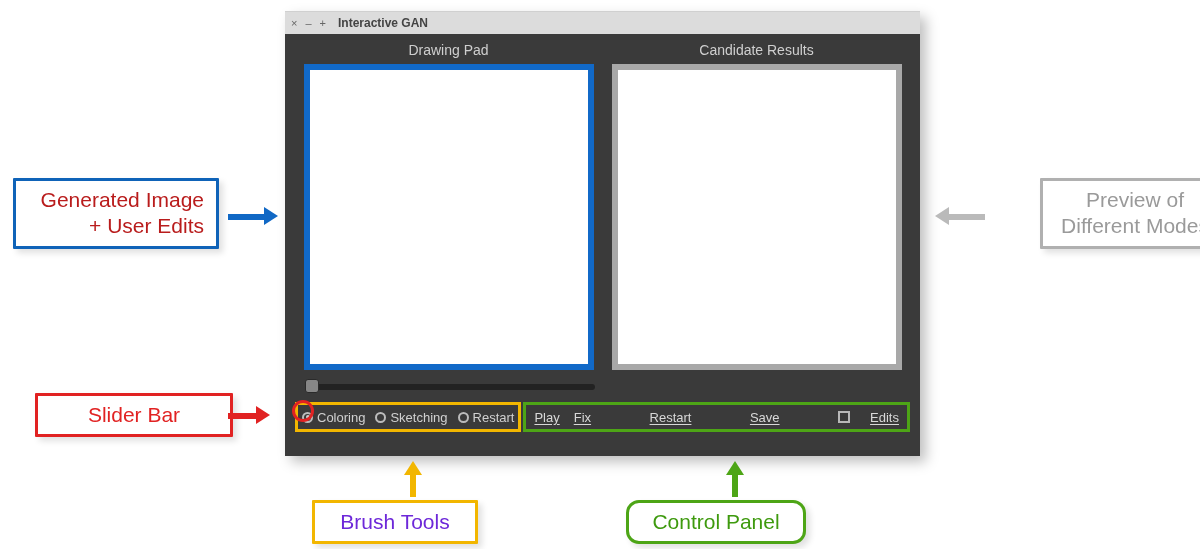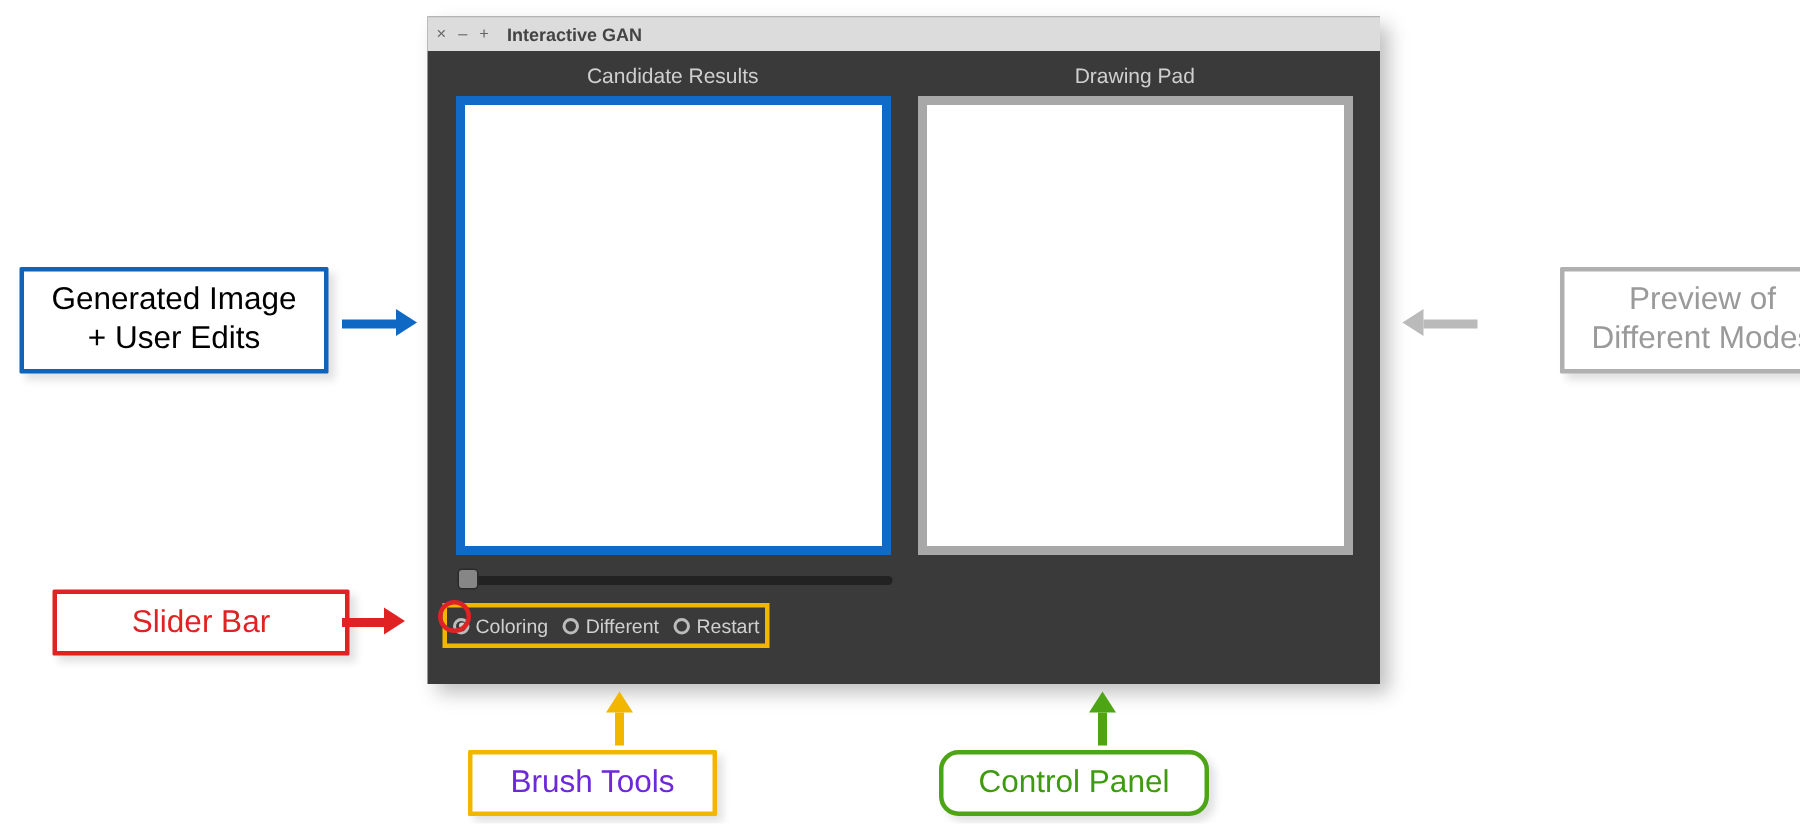--- a/index.html
+++ b/index.html
@@ -163,21 +163,21 @@
     font-size: 21px;
     font-family: "Segoe UI", Arial, sans-serif;
     text-align: center;
     line-height: 1.25;
     border-width: 3px;
     border-style: solid;
     background: #fff;
     box-shadow: 4px 4px 6px rgba(0,0,0,0.12);
     border-radius: 1px;
   }
-  .blue-box  { color: #000000; border-color: #0f63b8; }
+  .blue-box  { color: #b91c1c; border-color: #0f63b8; text-align: right; }
   .red-box   { color: #e12222; border-color: #e12222; }
   .gray-box  { color: #9a9a9a; border-color: #b0b0b0; }
   .yellow-box{ color: #6d28d9; border-color: #f2b600; }
   .green-box { color: #3e9a0e; border-color: #4da516; }
   
   .arrow {
     position: absolute;
   }
   .arrow.right .shaft, .arrow.left .shaft {
     height: 6px;
@@ -208,22 +208,22 @@
 
 <div class="app-window">
   <div class="titlebar">
     <span class="btn">×</span>
     <span class="btn">–</span>
     <span class="btn">+</span>
     <span class="title">Interactive GAN</span>
   </div>
 
   <div class="labels-row">
+    <span>Drawing Pad</span>
     <span>Candidate Results</span>
-    <span>Drawing Pad</span>
   </div>
 
   <div class="panels-row">
     <div class="drawing-pad"></div>
     <div class="candidate-results"></div>
   </div>
 
   <div class="slider-row">
     <div class="slider-track">
       <div class="slider-handle"></div>
@@ -231,27 +231,43 @@
   </div>
 
   <div class="bottom-row">
     <div class="brush-tools">
       <span class="radio checked">
         <span class="circle"></span>
         <span>Coloring</span>
       </span>
       <span class="radio">
         <span class="circle"></span>
-        <span>Different</span>
+        <span>Sketching</span>
       </span>
       <span class="radio">
         <span class="circle"></span>
         <span>Restart</span>
       </span>
     </div>
+    <div class="control-panel">
+      <div class="cp-left">
+        <span class="underline">Play</span>
+        <span class="underline">Fix</span>
+      </div>
+      <div class="cp-mid">
+        <span class="underline">Restart</span>
+      </div>
+      <div class="cp-mid">
+        <span class="underline">Save</span>
+      </div>
+      <div class="cp-right">
+        <span class="cp-checkbox"></span>
+        <span class="underline">Edits</span>
+      </div>
+    </div>
   </div>
 </div>
 
 <div class="callout blue-box" style="left:13px; top:178px; width:206px;">Generated Image<br>+ User Edits</div>
 <div class="arrow right" style="left:228px; top:206px;">
   <span class="shaft blue-c" style="width:36px;"></span><span class="head blue-h"></span>
 </div>
 
 <div class="callout red-box" style="left:15px; top:393px; width:198px;margin-left:20px;">Slider Bar</div>
 <div class="arrow right" style="left:228px; top:405px;">

